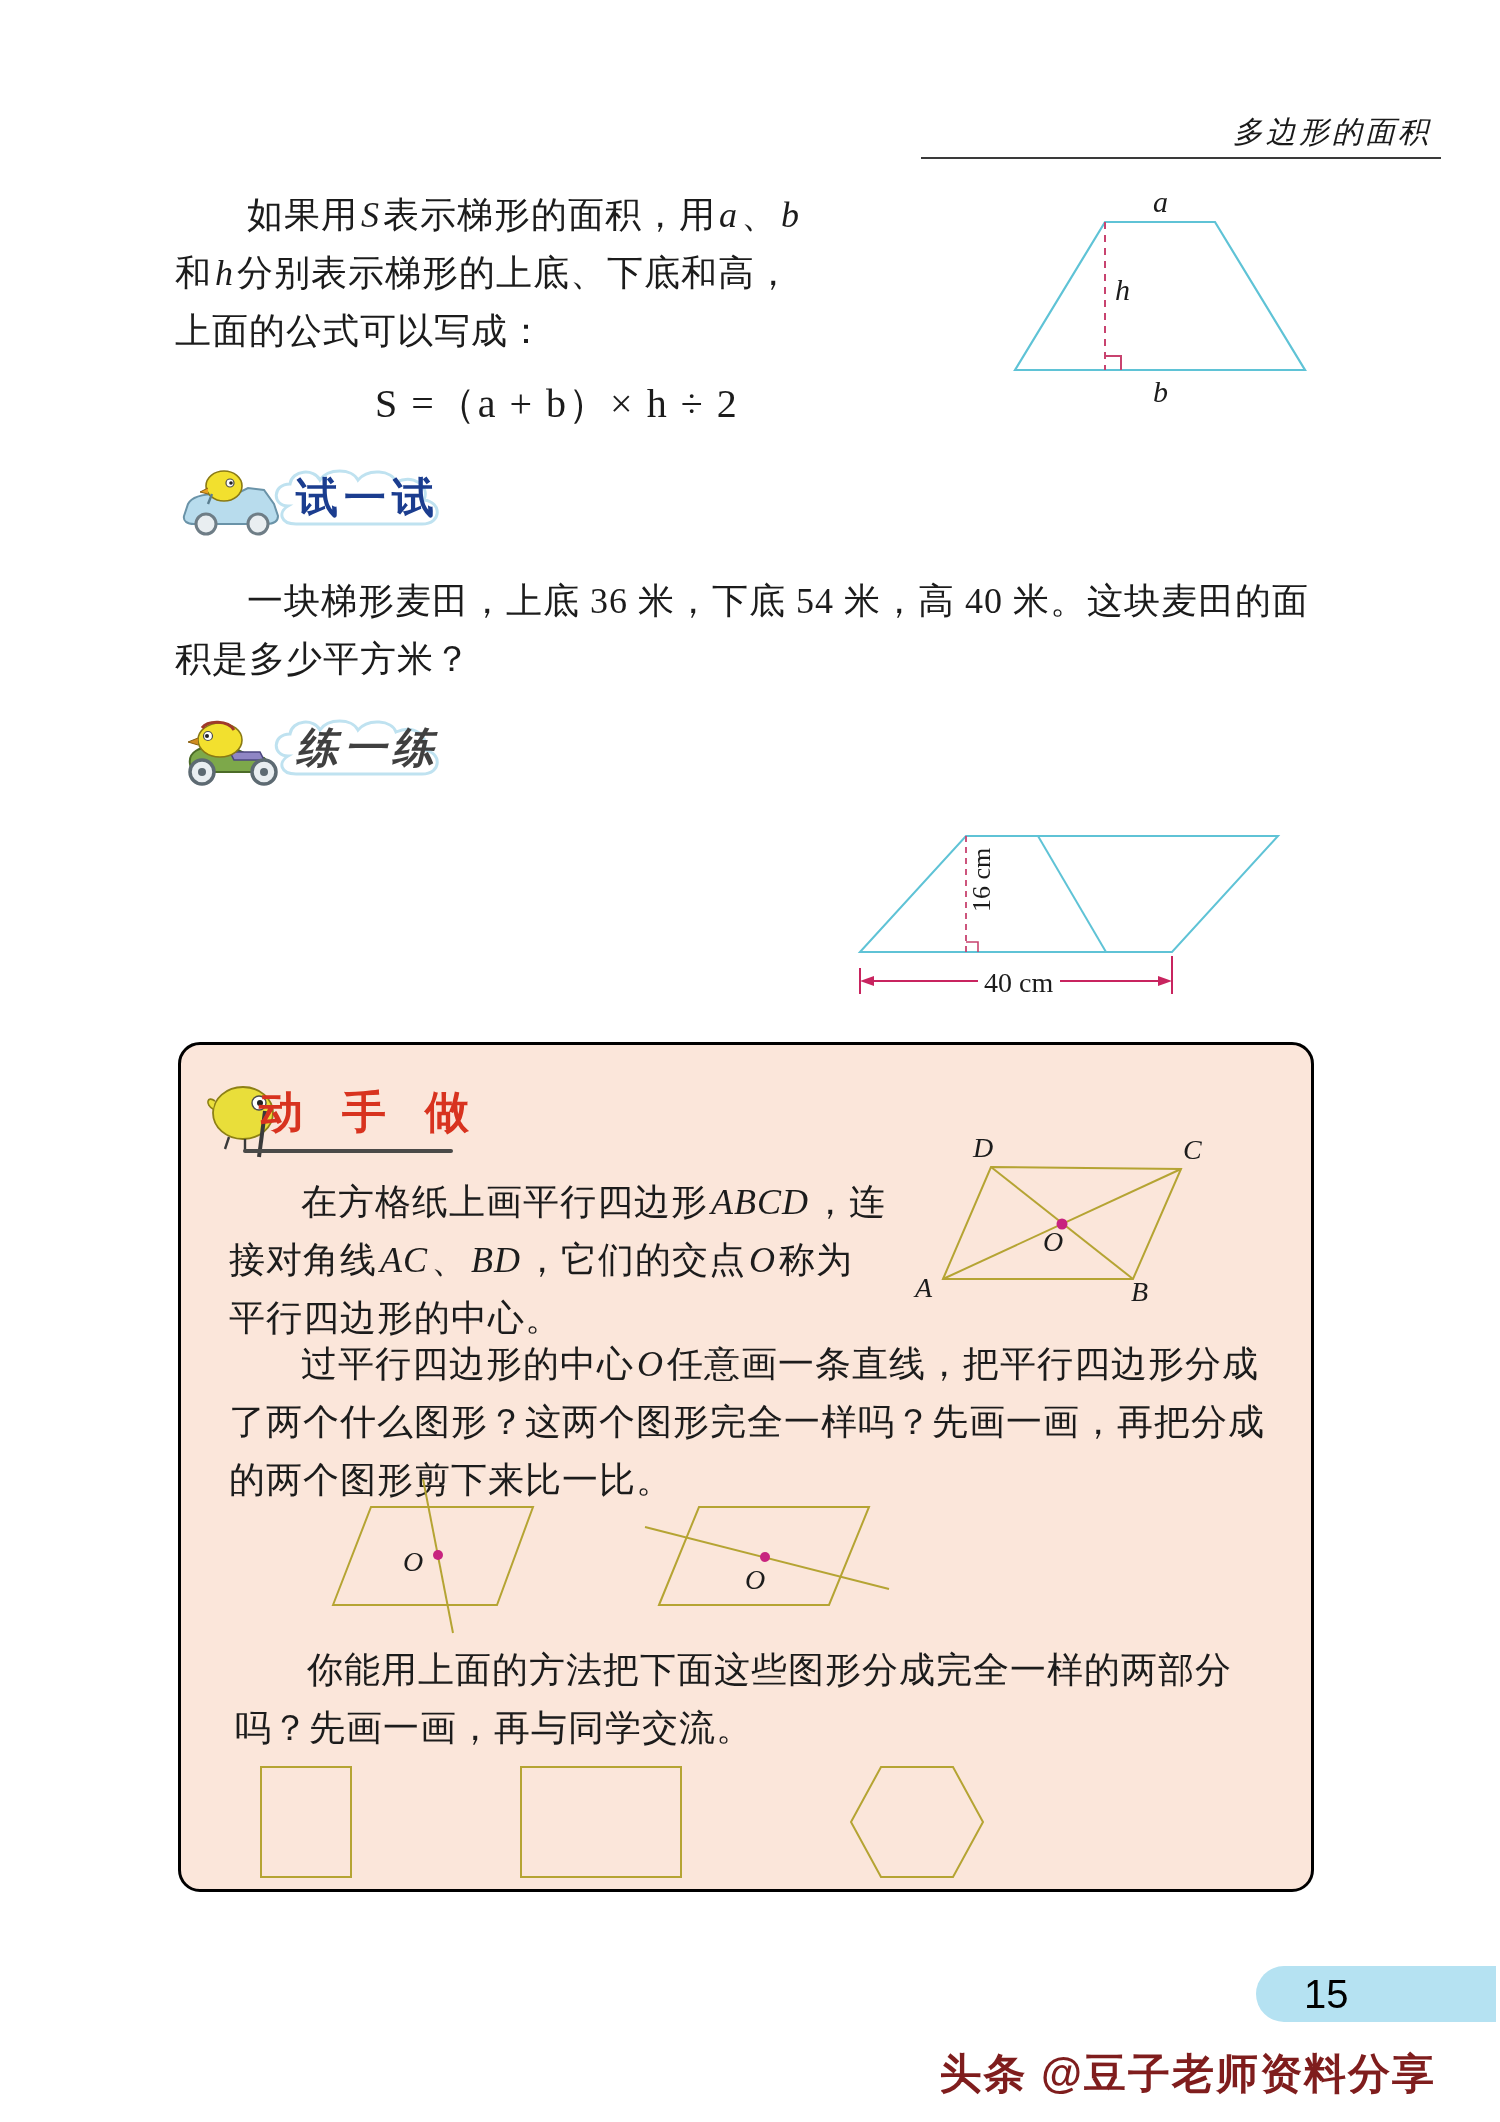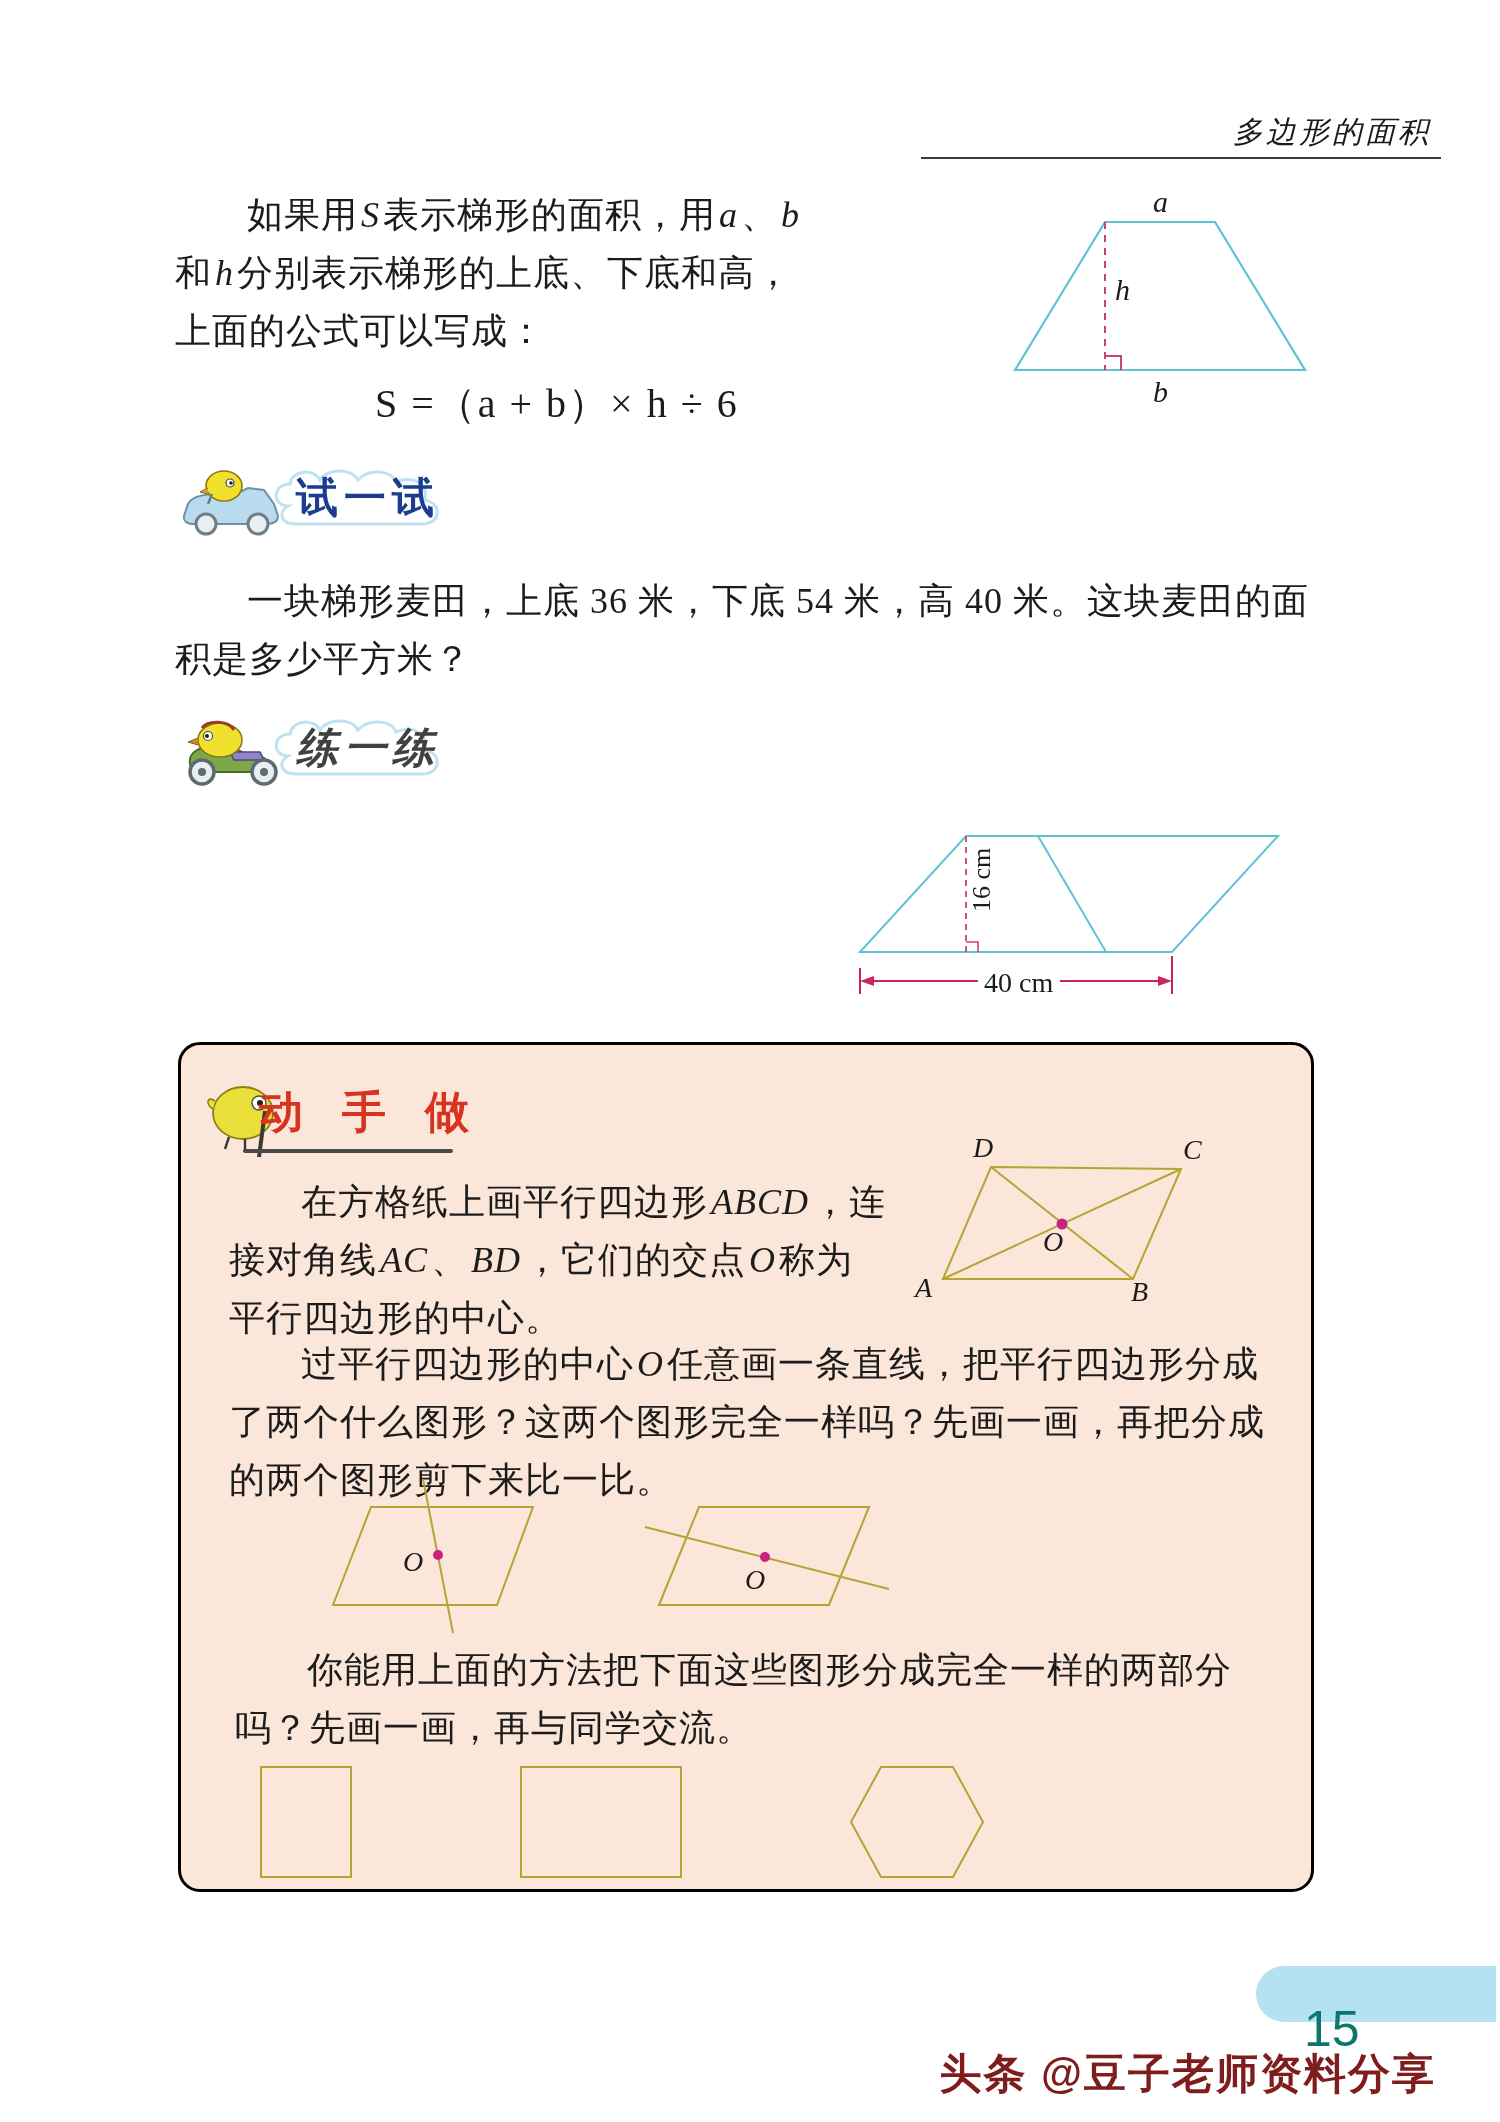--- a/index.html
+++ b/index.html
@@ -125,24 +125,23 @@
     top: 1966px;
     width: 240px;
     height: 56px;
     background: #b5e2f2;
     border-radius: 28px 0 0 28px;
   }
   .pagepill span {
     position: absolute;
     left: 48px;
     top: 6px;
-    font-size: 50px;
-    color: #0f766e;
+    font-size: 40px;
+    color: #000000;
     font-family: "Liberation Sans", sans-serif;
-    margin-top: 28px;
   }
 
   
   .footer {
     position: absolute;
     right: 60px;
     top: 2046px;
     font-size: 42px;
     font-weight: bold;
     color: #7f1d1d;
@@ -160,21 +159,21 @@
 
   <div class="runhead">
     <div class="runhead-title">多边形的面积</div>
     <div class="runhead-rule"></div>
   </div>
 
   <div class="ptext indent" style="left:175px; top:186px; width:640px;">
     <span>如果用</span><span class="mathvar">S</span><span>表示梯形的面积，用</span><span class="mathvar">a</span><span>、</span><span class="mathvar">b</span><span>和</span><span class="mathvar">h</span><span>分别表示梯形的上底、下底和高，上面的</span><span>公式可以写成：</span>
   </div>
 
-  <div class="formula" style="left:375px; top:376px;">S =（a + b）× h ÷ 6</div>
+  <div class="formula" style="left:375px; top:376px;">S =（a + b）× h ÷ 2</div>
 
   <div class="banner" style="left:975px; top:190px;">
     <svg width="360" height="220" viewBox="0 0 360 220">
 
       <polygon points="40,180 130,32 240,32 330,180" fill="none" stroke="#5fc3d6" stroke-width="2.2"></polygon>
 
       <line x1="130" y1="32" x2="130" y2="180" stroke="#c8436f" stroke-width="2" stroke-dasharray="7,6"></line>
 
       <polyline points="130,166 146,166 146,180" fill="none" stroke="#c8436f" stroke-width="2"></polyline>
 

